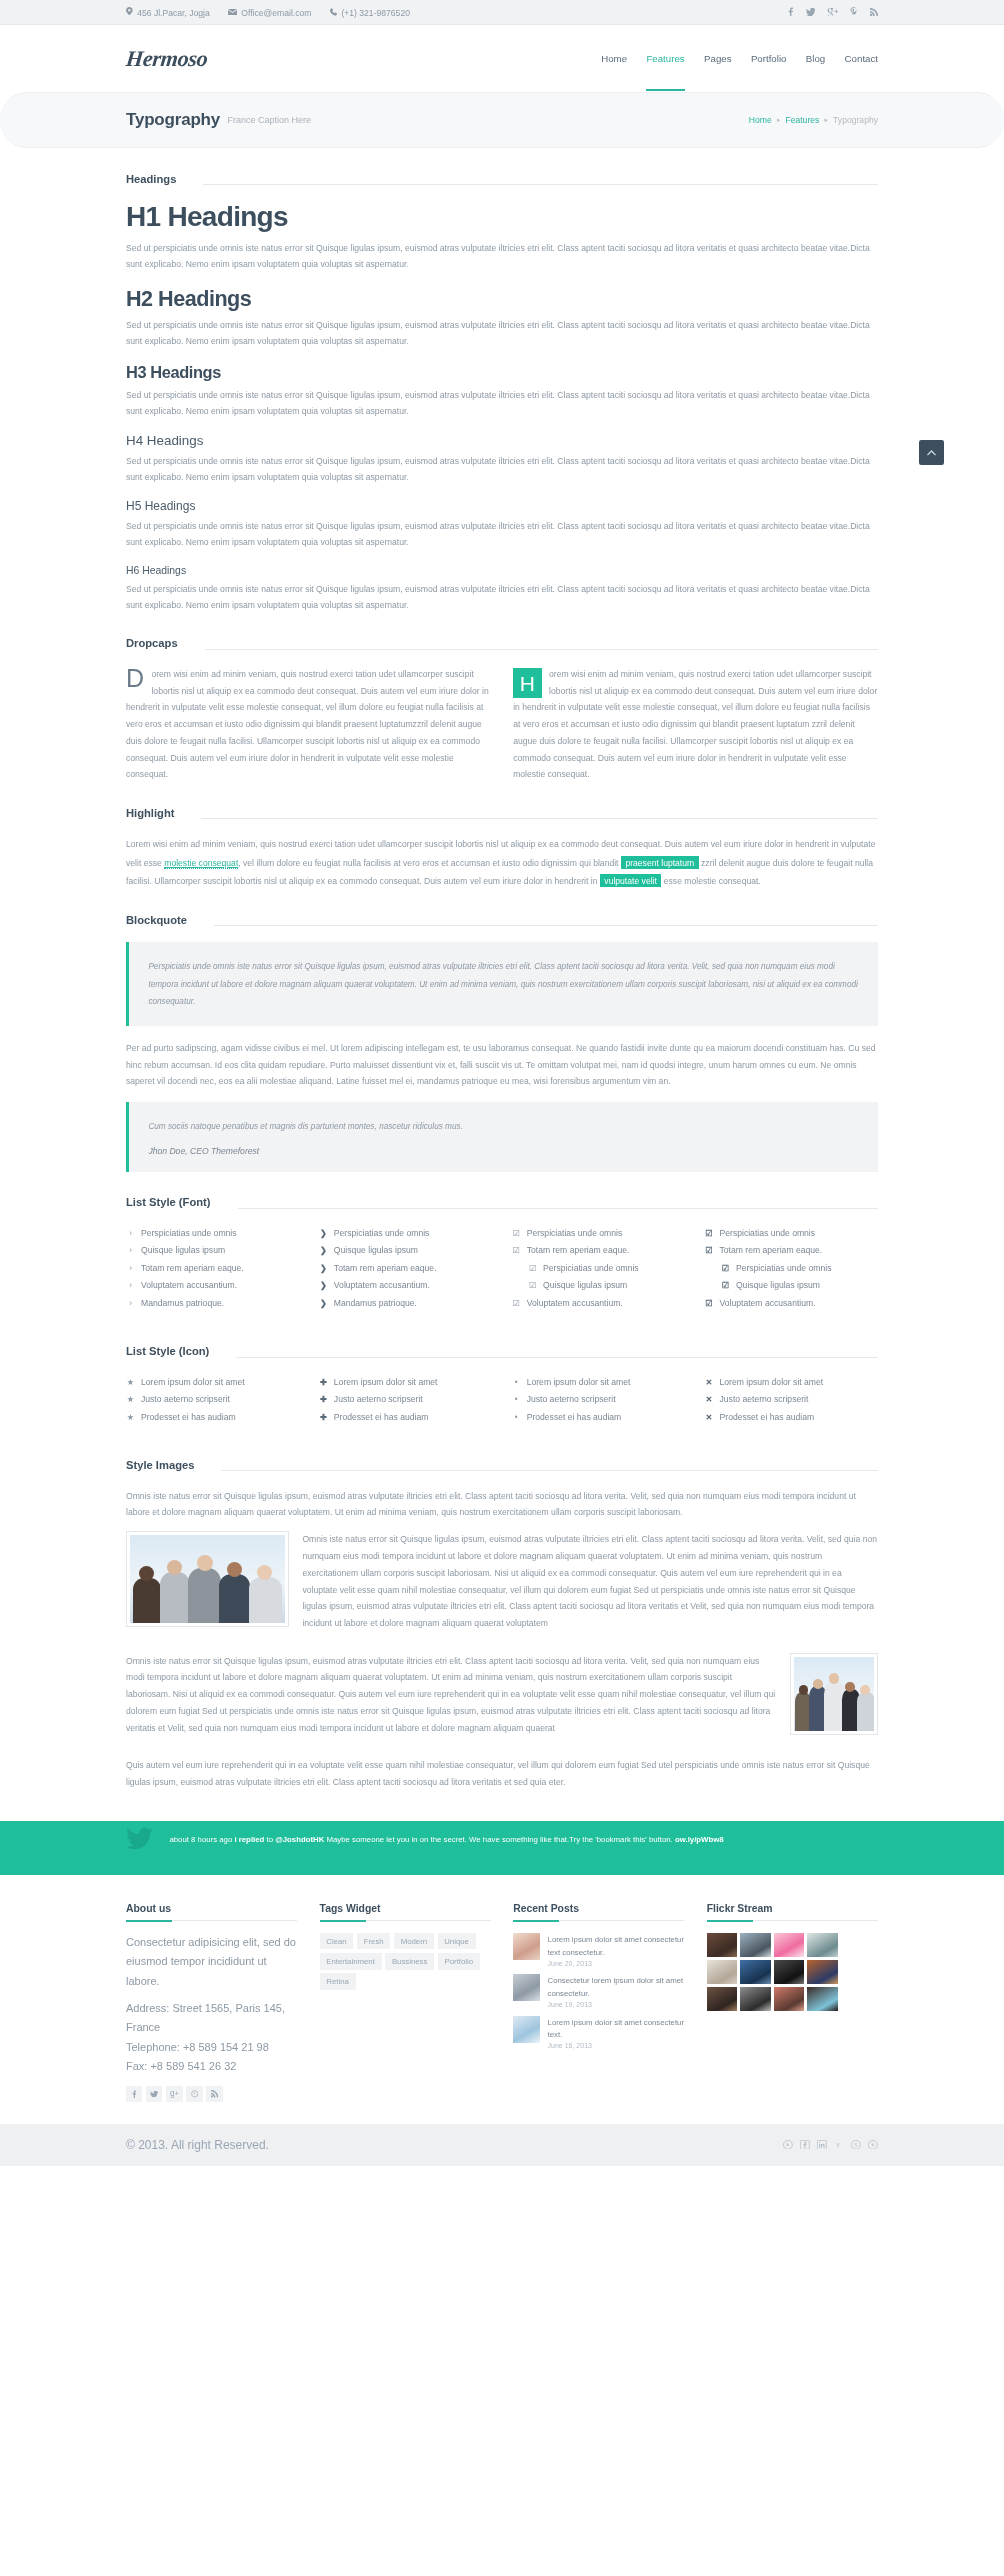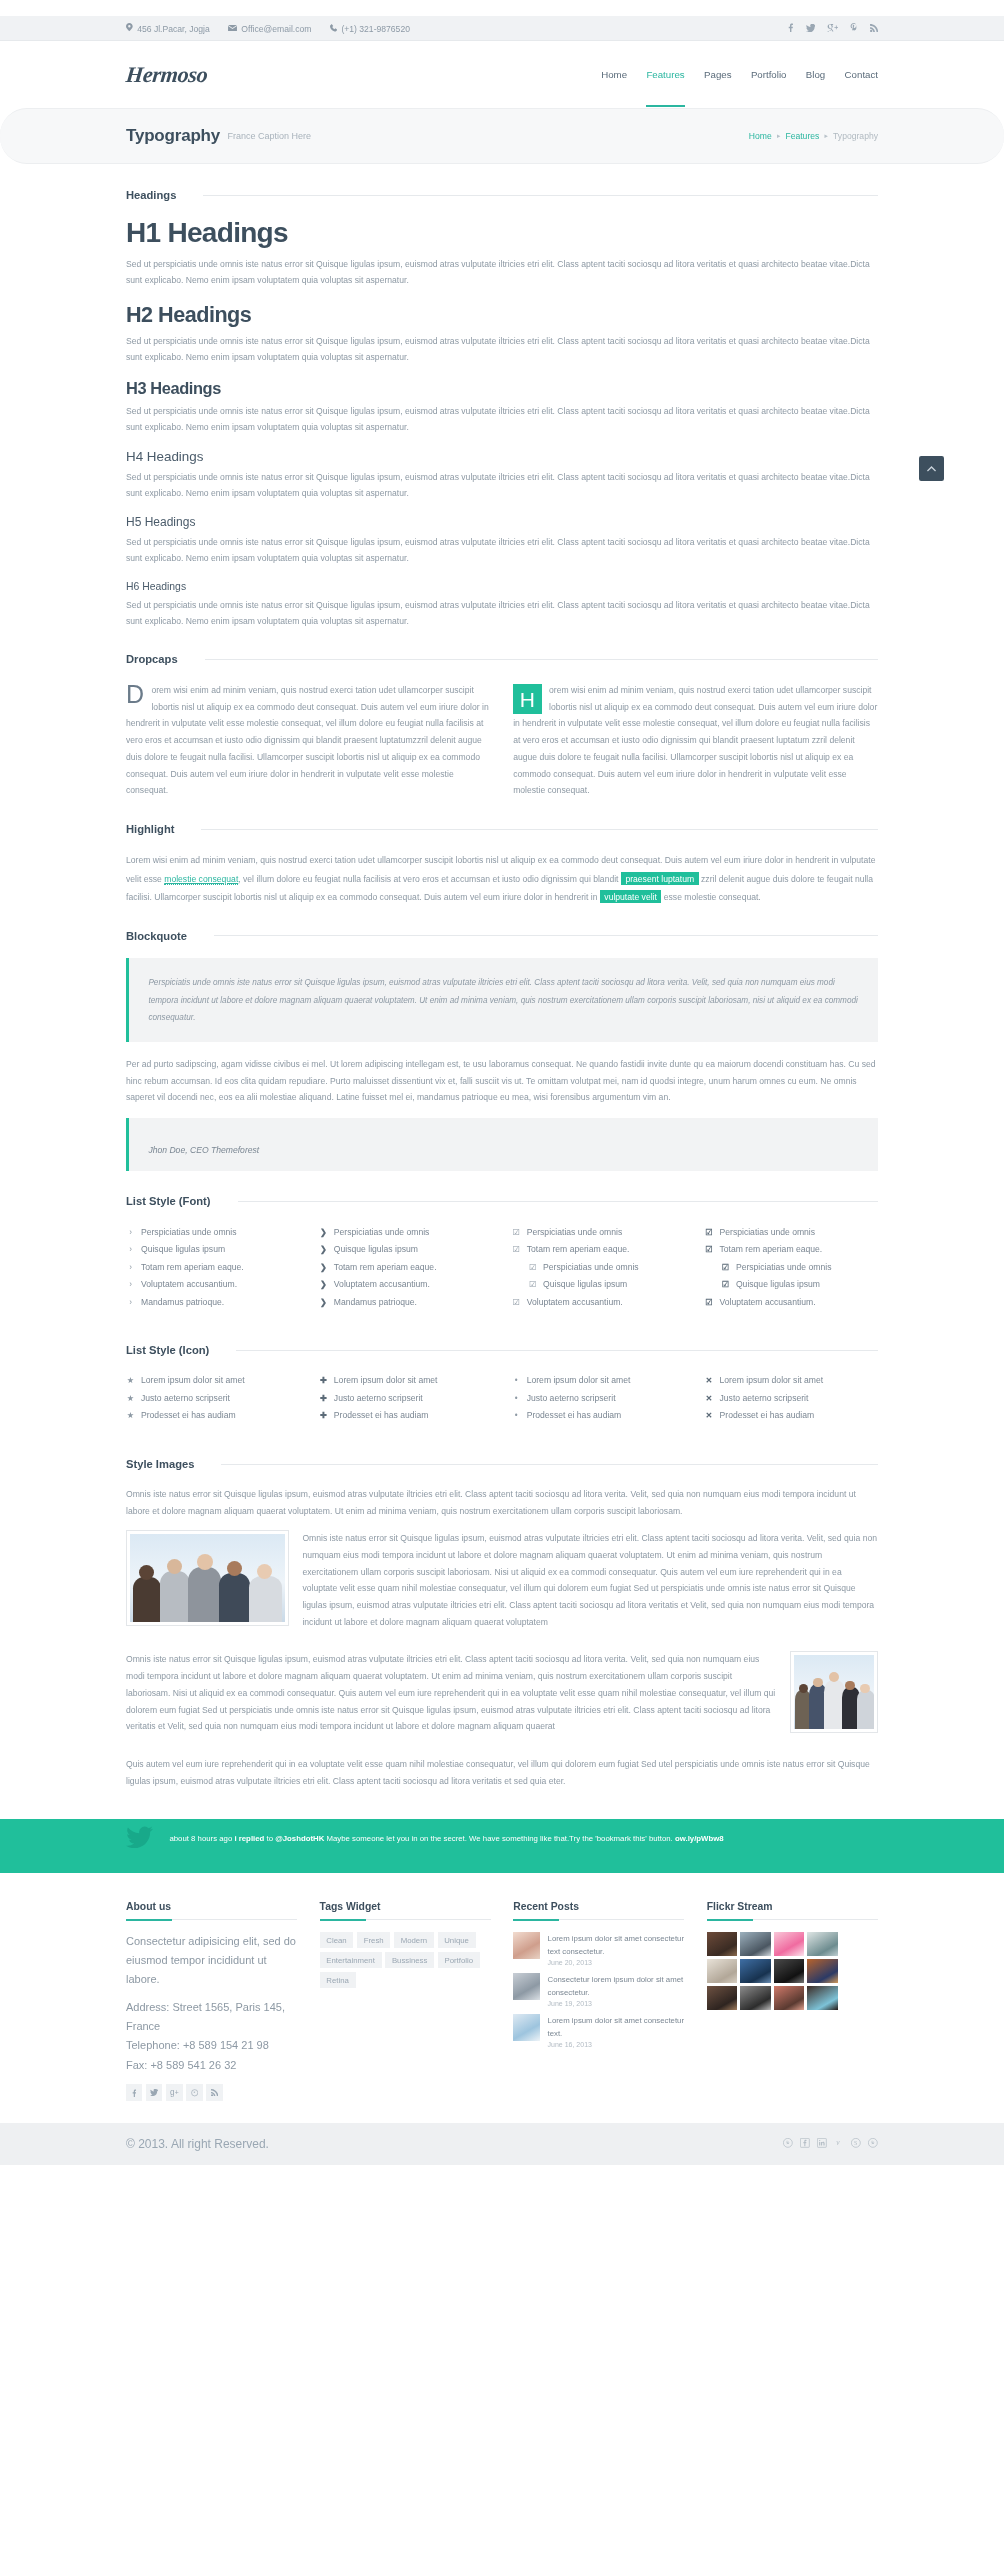--- a/index.html
+++ b/index.html
@@ -4,21 +4,21 @@
 <style>
   * { box-sizing: border-box; margin:0; padding:0; }
   html,body { width:1004px; }
   body {
     font-family: "Liberation Sans", sans-serif;
     background:#ffffff;
     color:#6b7b8a;
     font-size:9.7px;
     -webkit-font-smoothing:antialiased;
   }
-  .wrap { width:1004px; margin:16px auto; position:relative; }
+  .wrap { width:1004px; margin:0 auto; position:relative; }
   .container { width:752px; margin:0 auto; position:relative; }
 
   
   .topbar { background:#f0f2f4; border-bottom:0.7px solid #e6e9ec; height:25px; }
   .topbar .container { display:flex; align-items:center; height:25px; }
   .topbar-left { display:flex; gap:18px; align-items:center; }
   .tb-item { display:flex; align-items:center; gap:4.5px; font-size:8.6px; color:#8d9aa6; white-space:nowrap;}
   .tb-item svg { fill:#8d9aa6; }
   .topbar-right { margin-left:auto; display:flex; gap:12px; align-items:center; }
   .tb-soc { color:#9aa7b3; font-size:9.7px; line-height:1; cursor:pointer; }
@@ -43,21 +43,21 @@
   .pagetitle { background:#f7f8f9; border-top:0.7px solid #eceef0; border-bottom:0.7px solid #eceef0;border-radius:27px; }
   .pagetitle .container { display:flex; align-items:center; height:54px; }
   .pt-title { font-size:17px; color:#3d4f5e; font-weight:bold; letter-spacing:-0.2px;}
   .pt-caption { font-size:9px; color:#a9b3bc; margin-left:7.4px; }
   .crumbs { margin-left:auto; display:flex; align-items:center; gap:5.2px; font-size:8.6px; }
   .crumbs a { color:#2bb6a0; text-decoration:none; }
   .crumbs .sep { color:#b9c2ca; font-size:6.7px; }
   .crumbs .cur { color:#b1bac1; }
 
   
-  .sectitle { display:flex; align-items:center; gap:27px; margin-bottom:16.4px;}
+  .sectitle { display:flex; align-items:flex-end; gap:27px; margin-bottom:16.4px;}
   .sectitle h3 { font-size:11.2px; color:#3d4f5e; font-weight:bold; white-space:nowrap; }
   .sectitle .line { flex:1; height:0.7px; background:#e6e9ec; }
 
   .content { padding-top:25px; }
   .block { margin-bottom:24px; }
 
   
   .hd p { font-size:8.6px; line-height:1.85; color:#8d99a4; margin-bottom:13.4px; }
   h1.demo { font-size:28px; color:#3d4f5e; font-weight:bold; letter-spacing:-0.7px; margin-bottom:7.4px; }
   h2.demo { font-size:21.6px; color:#3d4f5e; font-weight:bold; letter-spacing:-0.5px; margin-bottom:6px;}
@@ -286,20 +286,21 @@
     <div class="block">
       <div class="sectitle">
         <h3>Blockquote</h3>
         <div class="line"></div>
       </div>
       <blockquote>
         <p>Perspiciatis unde omnis iste natus error sit Quisque ligulas ipsum, euismod atras vulputate iltricies etri elit. Class aptent taciti sociosqu ad litora verita. Velit, sed quia non numquam eius modi tempora incidunt ut labore et dolore magnam aliquam quaerat voluptatem. Ut enim ad minima veniam, quis nostrum exercitationem ullam corporis suscipit laboriosam, nisi ut aliquid ex ea commodi consequatur.</p>
       </blockquote>
       <p class="bq-p">Per ad purto sadipscing, agam vidisse civibus ei mel. Ut lorem adipiscing intellegam est, te usu laboramus consequat. Ne quando fastidii invite dunte qu ea maiorum docendi constituam has. Cu sed hinc rebum accumsan. Id eos clita quidam repudiare. Purto maluisset dissentiunt vix et, falli susciit vis ut. Te omittam volutpat mei, nam id quodsi integre, unum harum omnes cu eum. Ne omnis saperet vil docendi nec, eos ea alii molestiae aliquand. Latine fuisset mel ei, mandamus patrioque eu mea, wisi forensibus argumentum vim an.</p>
       <blockquote>
+        <p>Cum sociis natoque penatibus et magnis dis parturient montes, nascetur ridiculus mus.</p>
         <span class="cite">Jhon Doe, CEO Themeforest</span>
       </blockquote>
     </div>
 
     <div class="block">
       <div class="sectitle">
         <h3>List Style (Font)</h3>
         <div class="line"></div>
       </div>
       <div class="four-col">

